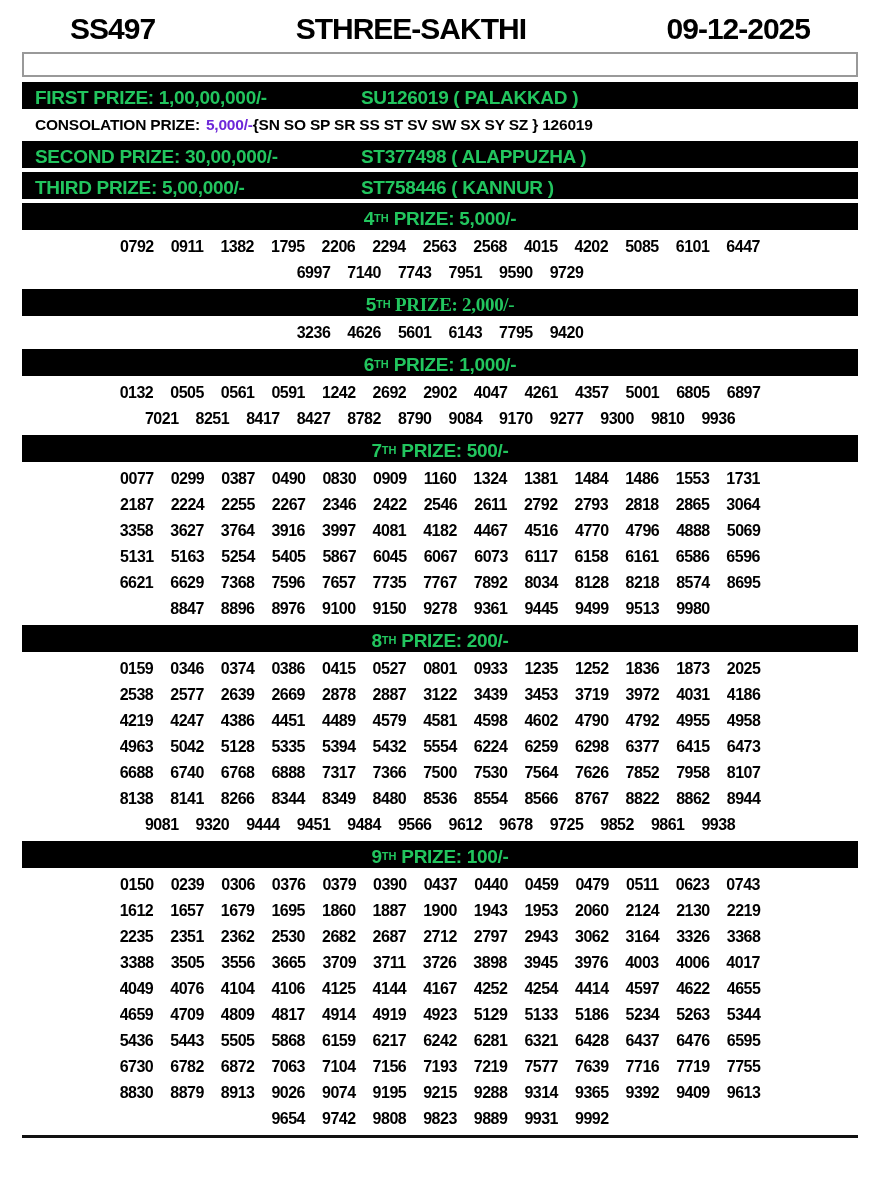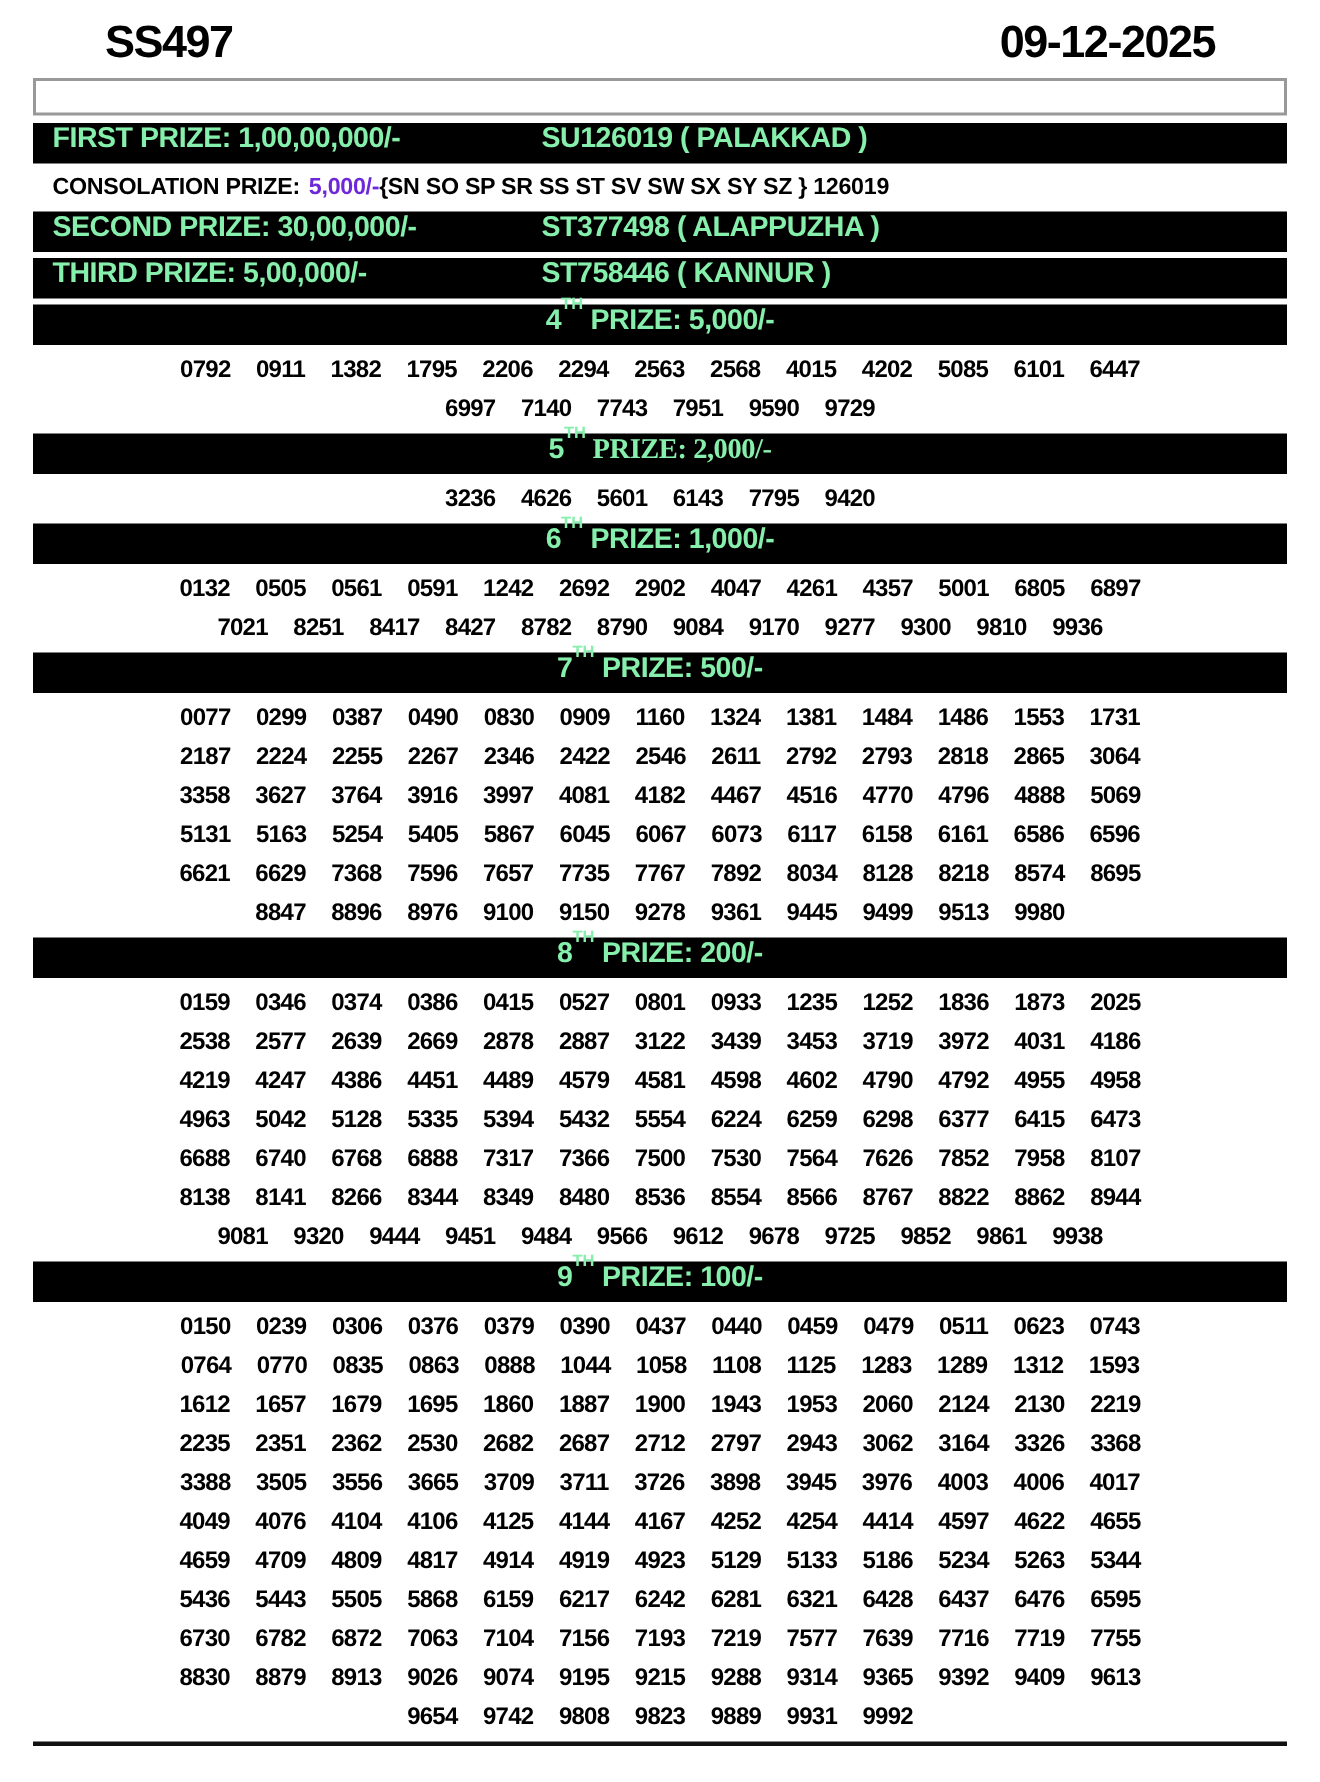--- a/index.html
+++ b/index.html
@@ -30,24 +30,24 @@
   .empty-box {
     height: 25px;
     border: 2px solid #999;
     background: #fff;
     margin: 1px 0 5px 0;
   }
 
   
   .bar {
     background: #000;
-    color: #86efac;
+    color: #22c55e;
     height: 27px;
     display: flex;
-    align-items: flex-start;
+    align-items: flex-end;
     padding: 0 13px;
     margin-bottom: 4px;
     font-size: 19px;
     letter-spacing: -0.3px;
     white-space: nowrap;
   }
   .bar .left { width: 326px; flex: 0 0 auto; }
   .bar.center { justify-content: center; }
 
   sup.ord {
@@ -90,20 +90,21 @@
     margin-top: 2px;
   }
 </style>
 </head>
 <body>
 
 <div class="page">
 
   <div class="header">
     <span>SS497</span>
+    <span>STHREE-SAKTHI</span>
     <span>09-12-2025</span>
   </div>
 
   <div class="empty-box"></div>
 
   <div class="bar">
     <span class="left">FIRST PRIZE: 1,00,00,000/-</span>
     <span>SU126019 ( PALAKKAD )</span>
   </div>
 
@@ -426,35 +427,20 @@
           <span>0390</span>
           <span>0437</span>
           <span>0440</span>
           <span>0459</span>
           <span>0479</span>
           <span>0511</span>
           <span>0623</span>
           <span>0743</span>
         </div>
         <div class="num-row">
-          <span>0764</span>
-          <span>0770</span>
-          <span>0835</span>
-          <span>0863</span>
-          <span>0888</span>
-          <span>1044</span>
-          <span>1058</span>
-          <span>1108</span>
-          <span>1125</span>
-          <span>1283</span>
-          <span>1289</span>
-          <span>1312</span>
-          <span>1593</span>
-        </div>
-        <div class="num-row">
           <span>1612</span>
           <span>1657</span>
           <span>1679</span>
           <span>1695</span>
           <span>1860</span>
           <span>1887</span>
           <span>1900</span>
           <span>1943</span>
           <span>1953</span>
           <span>2060</span>

